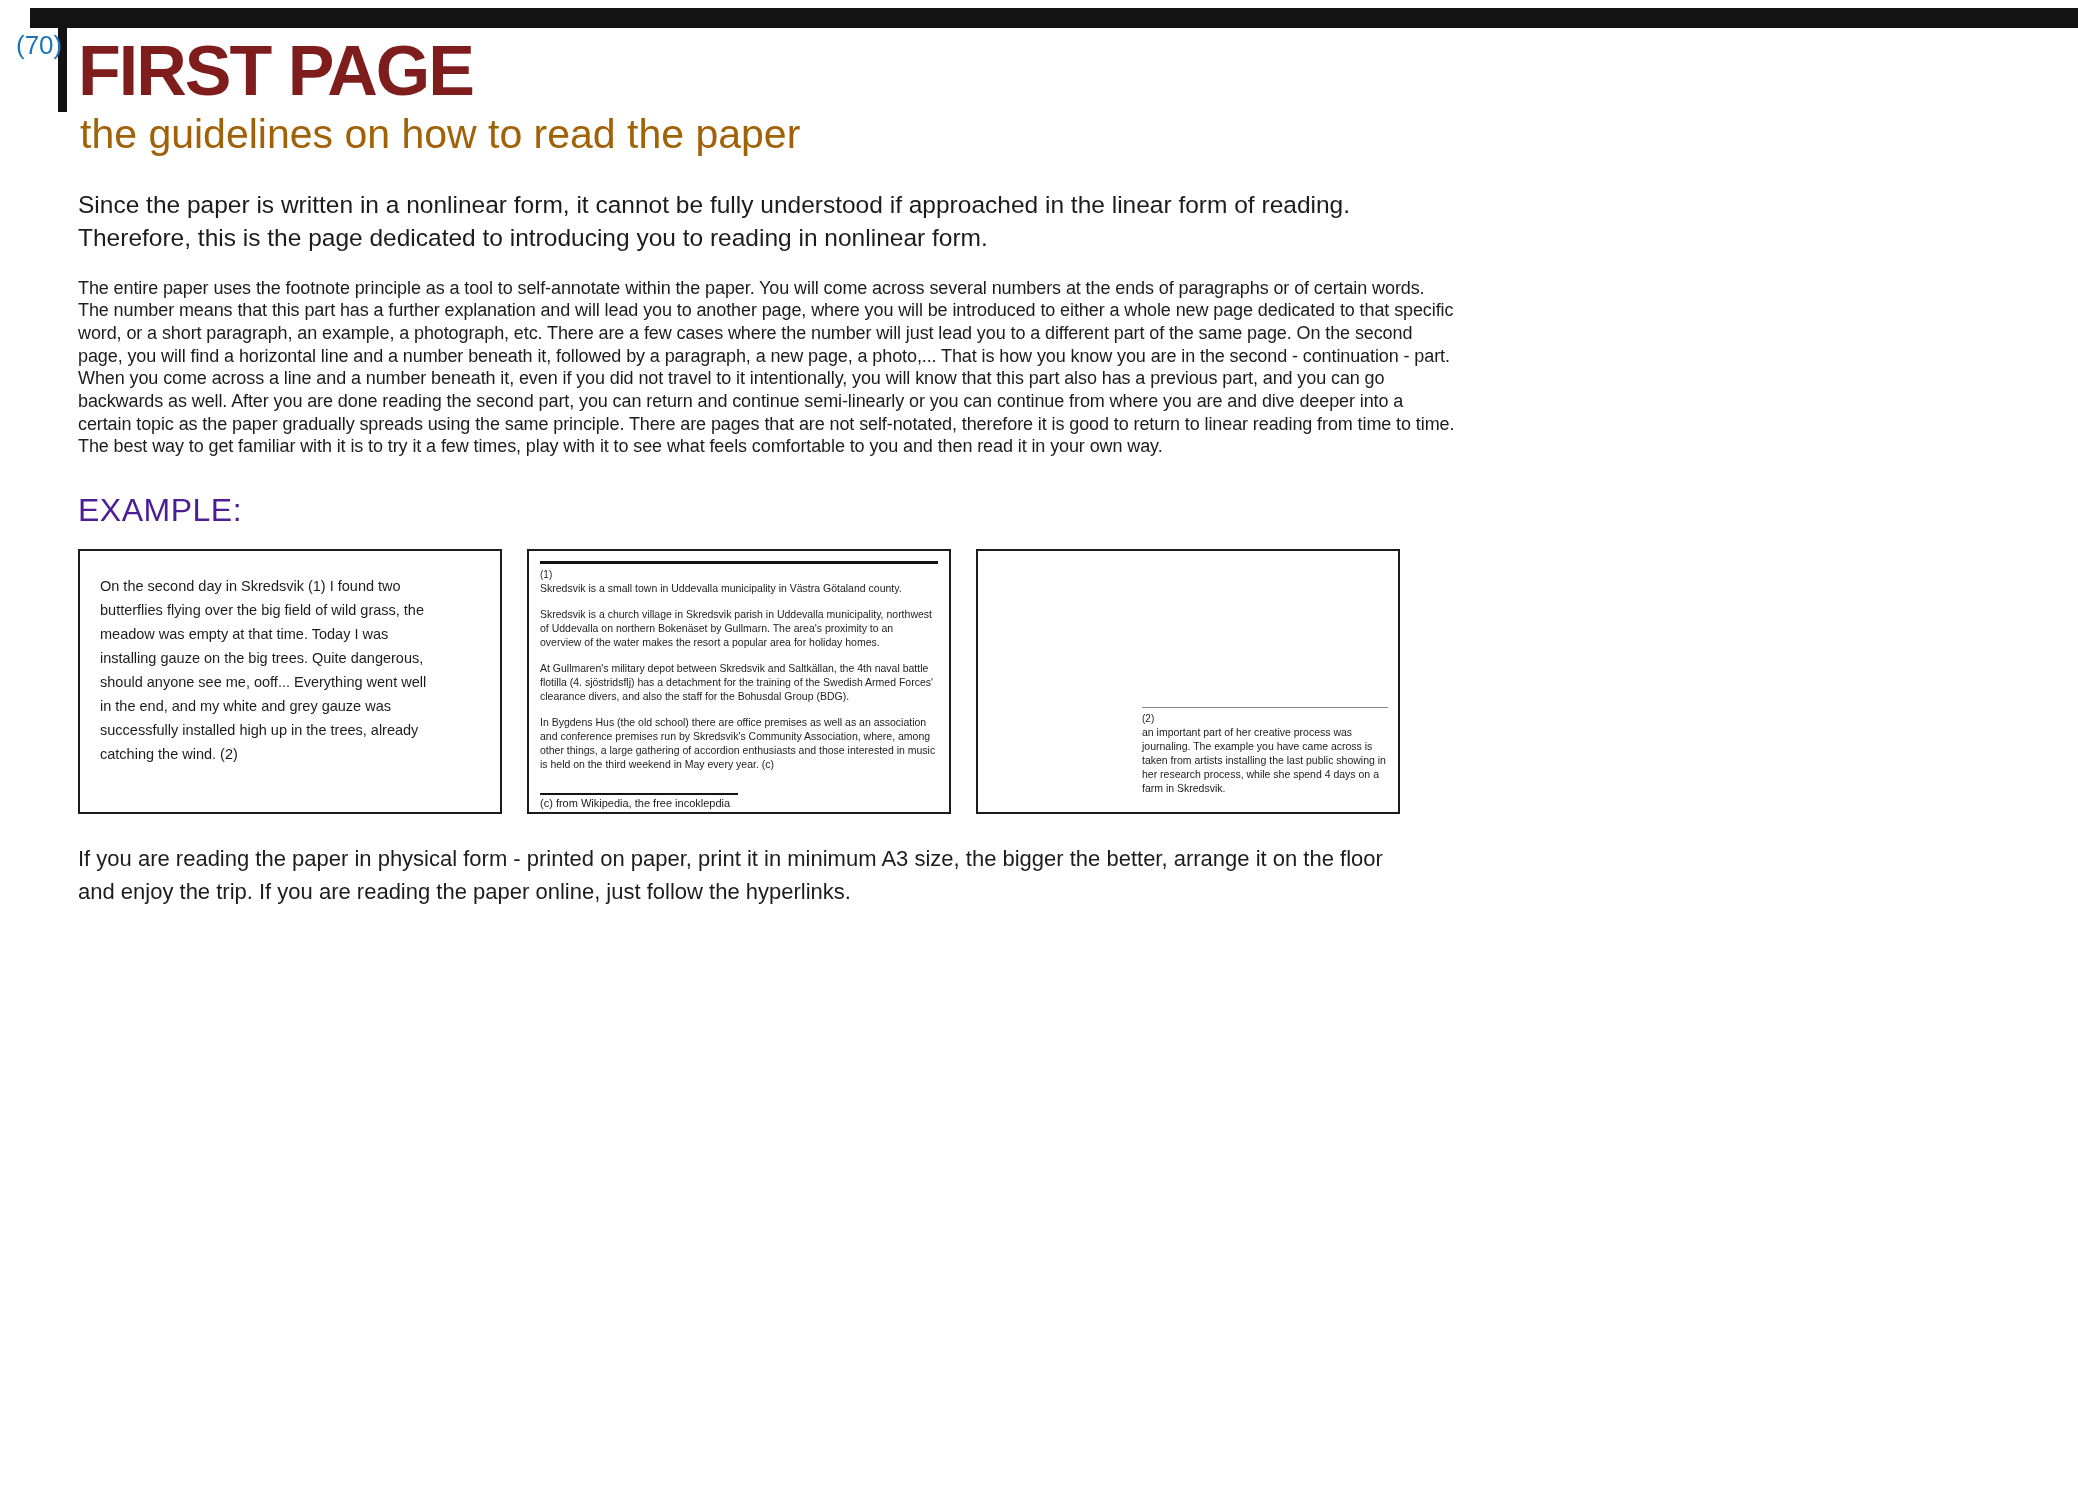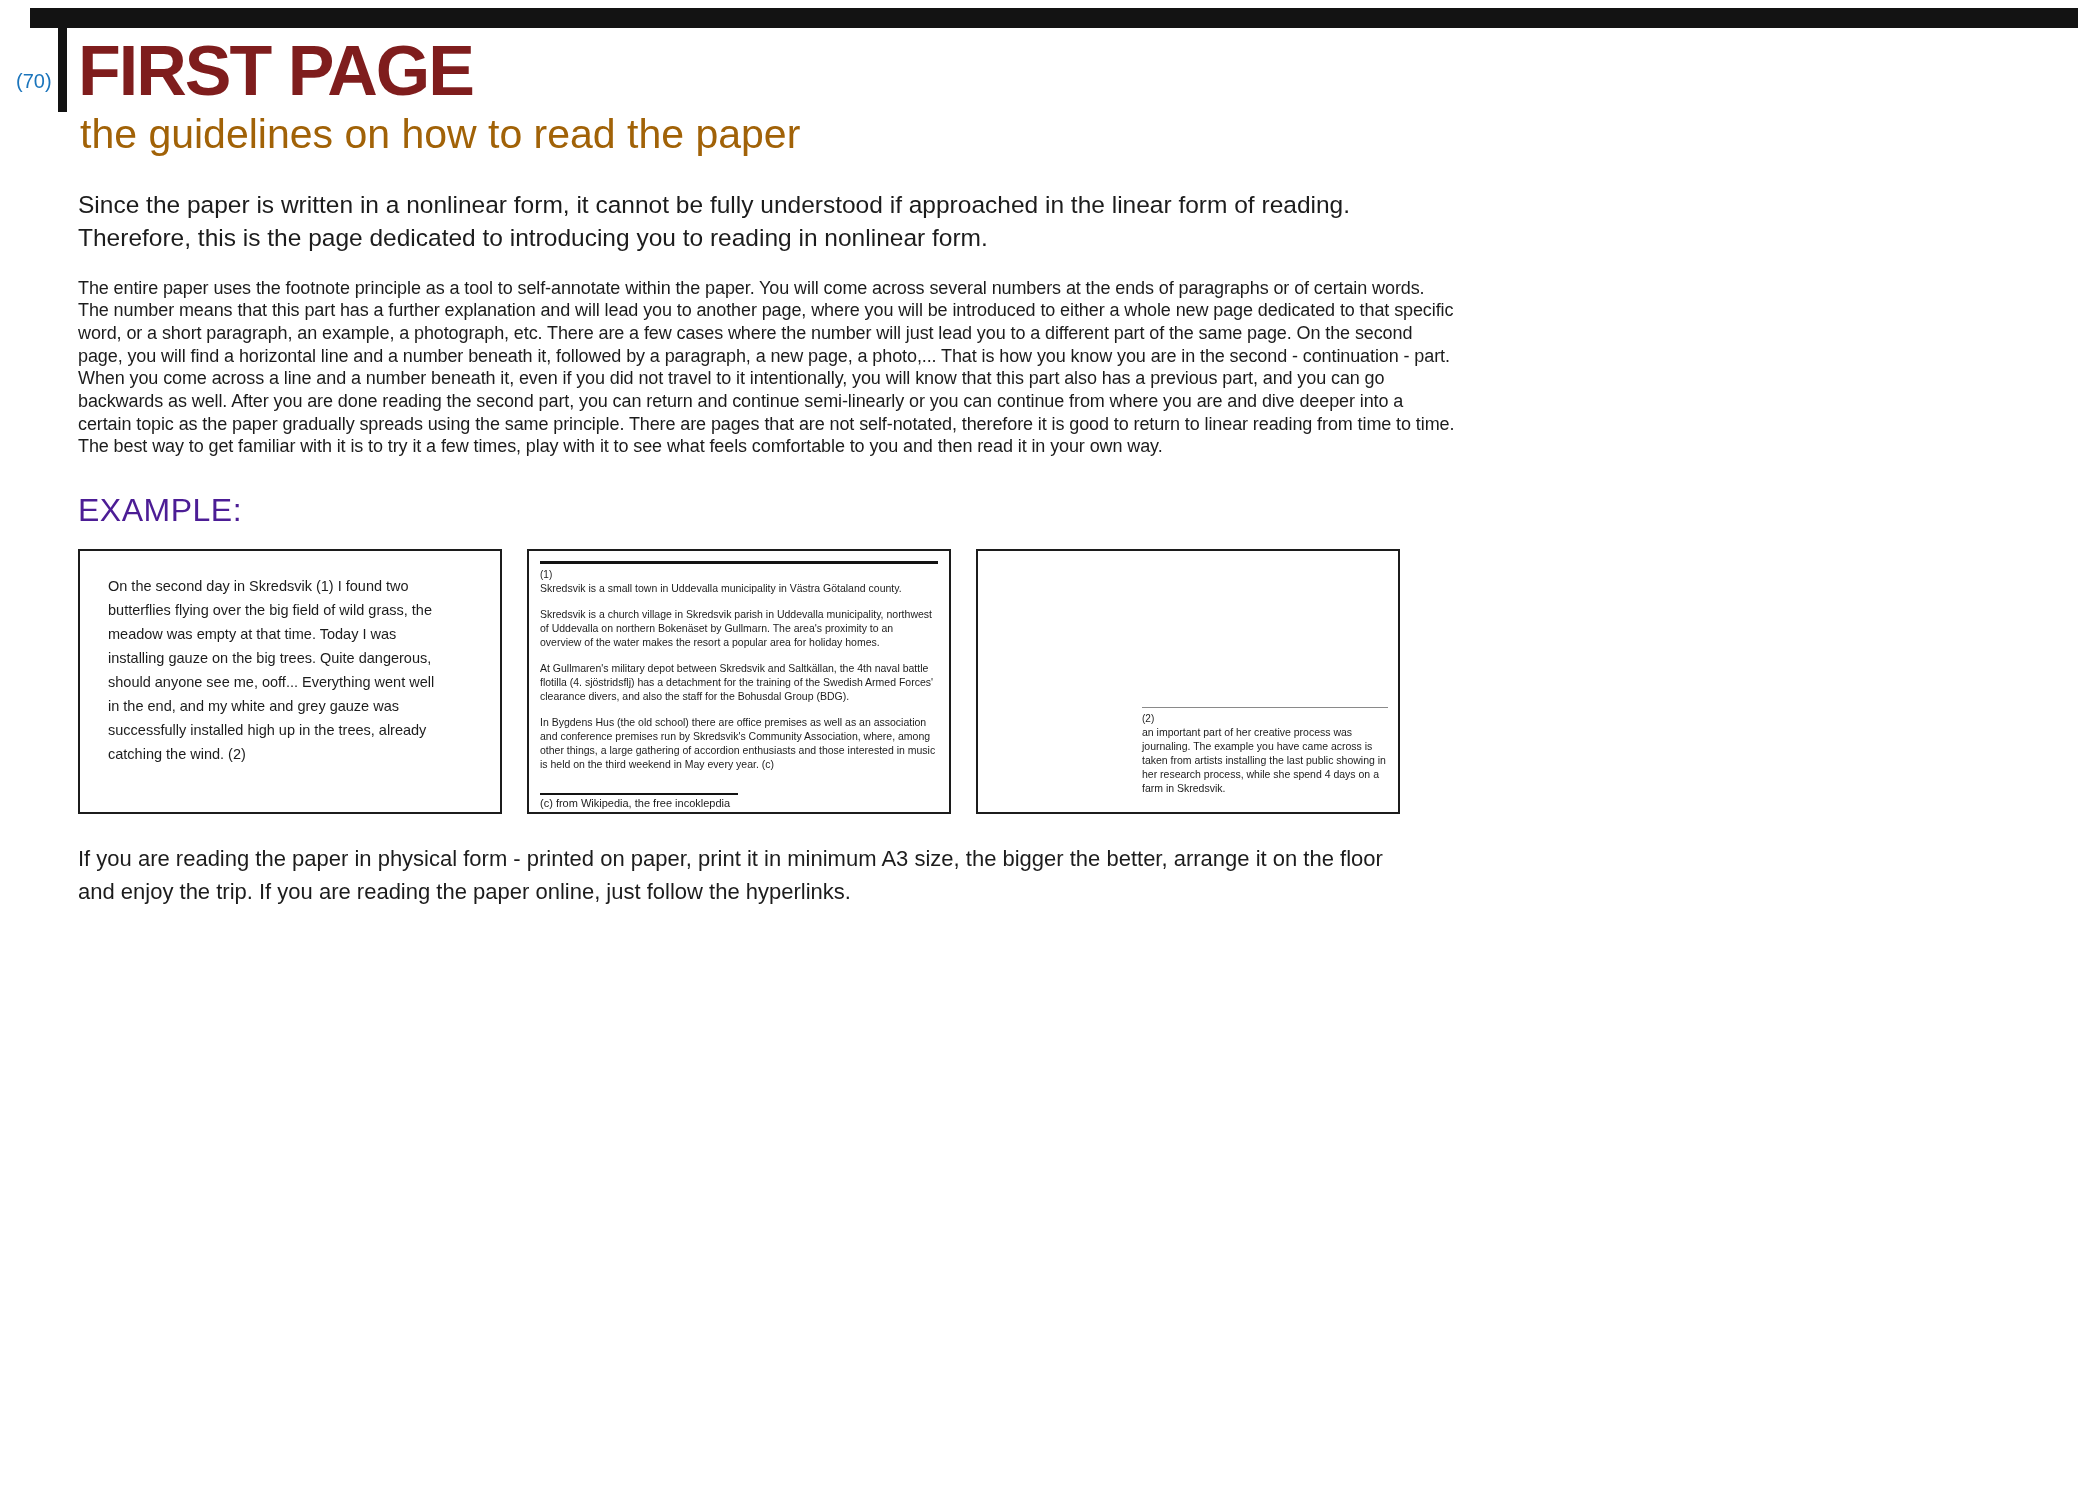--- a/index.html
+++ b/index.html
@@ -24,23 +24,22 @@
   .left-bar {
     position: absolute;
     left: 58px; top: 8px;
     width: 9px; height: 104px;
     background: #131313;
   }
 
   .page-number {
     position: absolute;
     left: 16px; top: 30px;
-    font-size: 20px;
+    font-size: 26px;
     color: var(--accent-blue, #1b75bc);
-    margin-top: 40px;
   }
 
   .content {
     position: absolute;
     left: 78px; top: 36px;
     width: 1385px;
   }
 
   h1.title {
     margin: 0;
@@ -91,21 +90,21 @@
   .box {
     width: 424px;
     height: 265px;
     border: 2px solid #1c1c1c;
     position: relative;
     background: #fff;
   }
 
   
   .box1-text {
-    padding: 24px 60px 0 28px;
+    padding: 24px 60px 0 20px;
     font-size: 14.5px;
     line-height: 1.65;
   }
 
   
   .box2 { padding: 8px 11px; }
   .rule-thick {
     height: 3px;
     background: #131313;
     margin-top: 2px;

